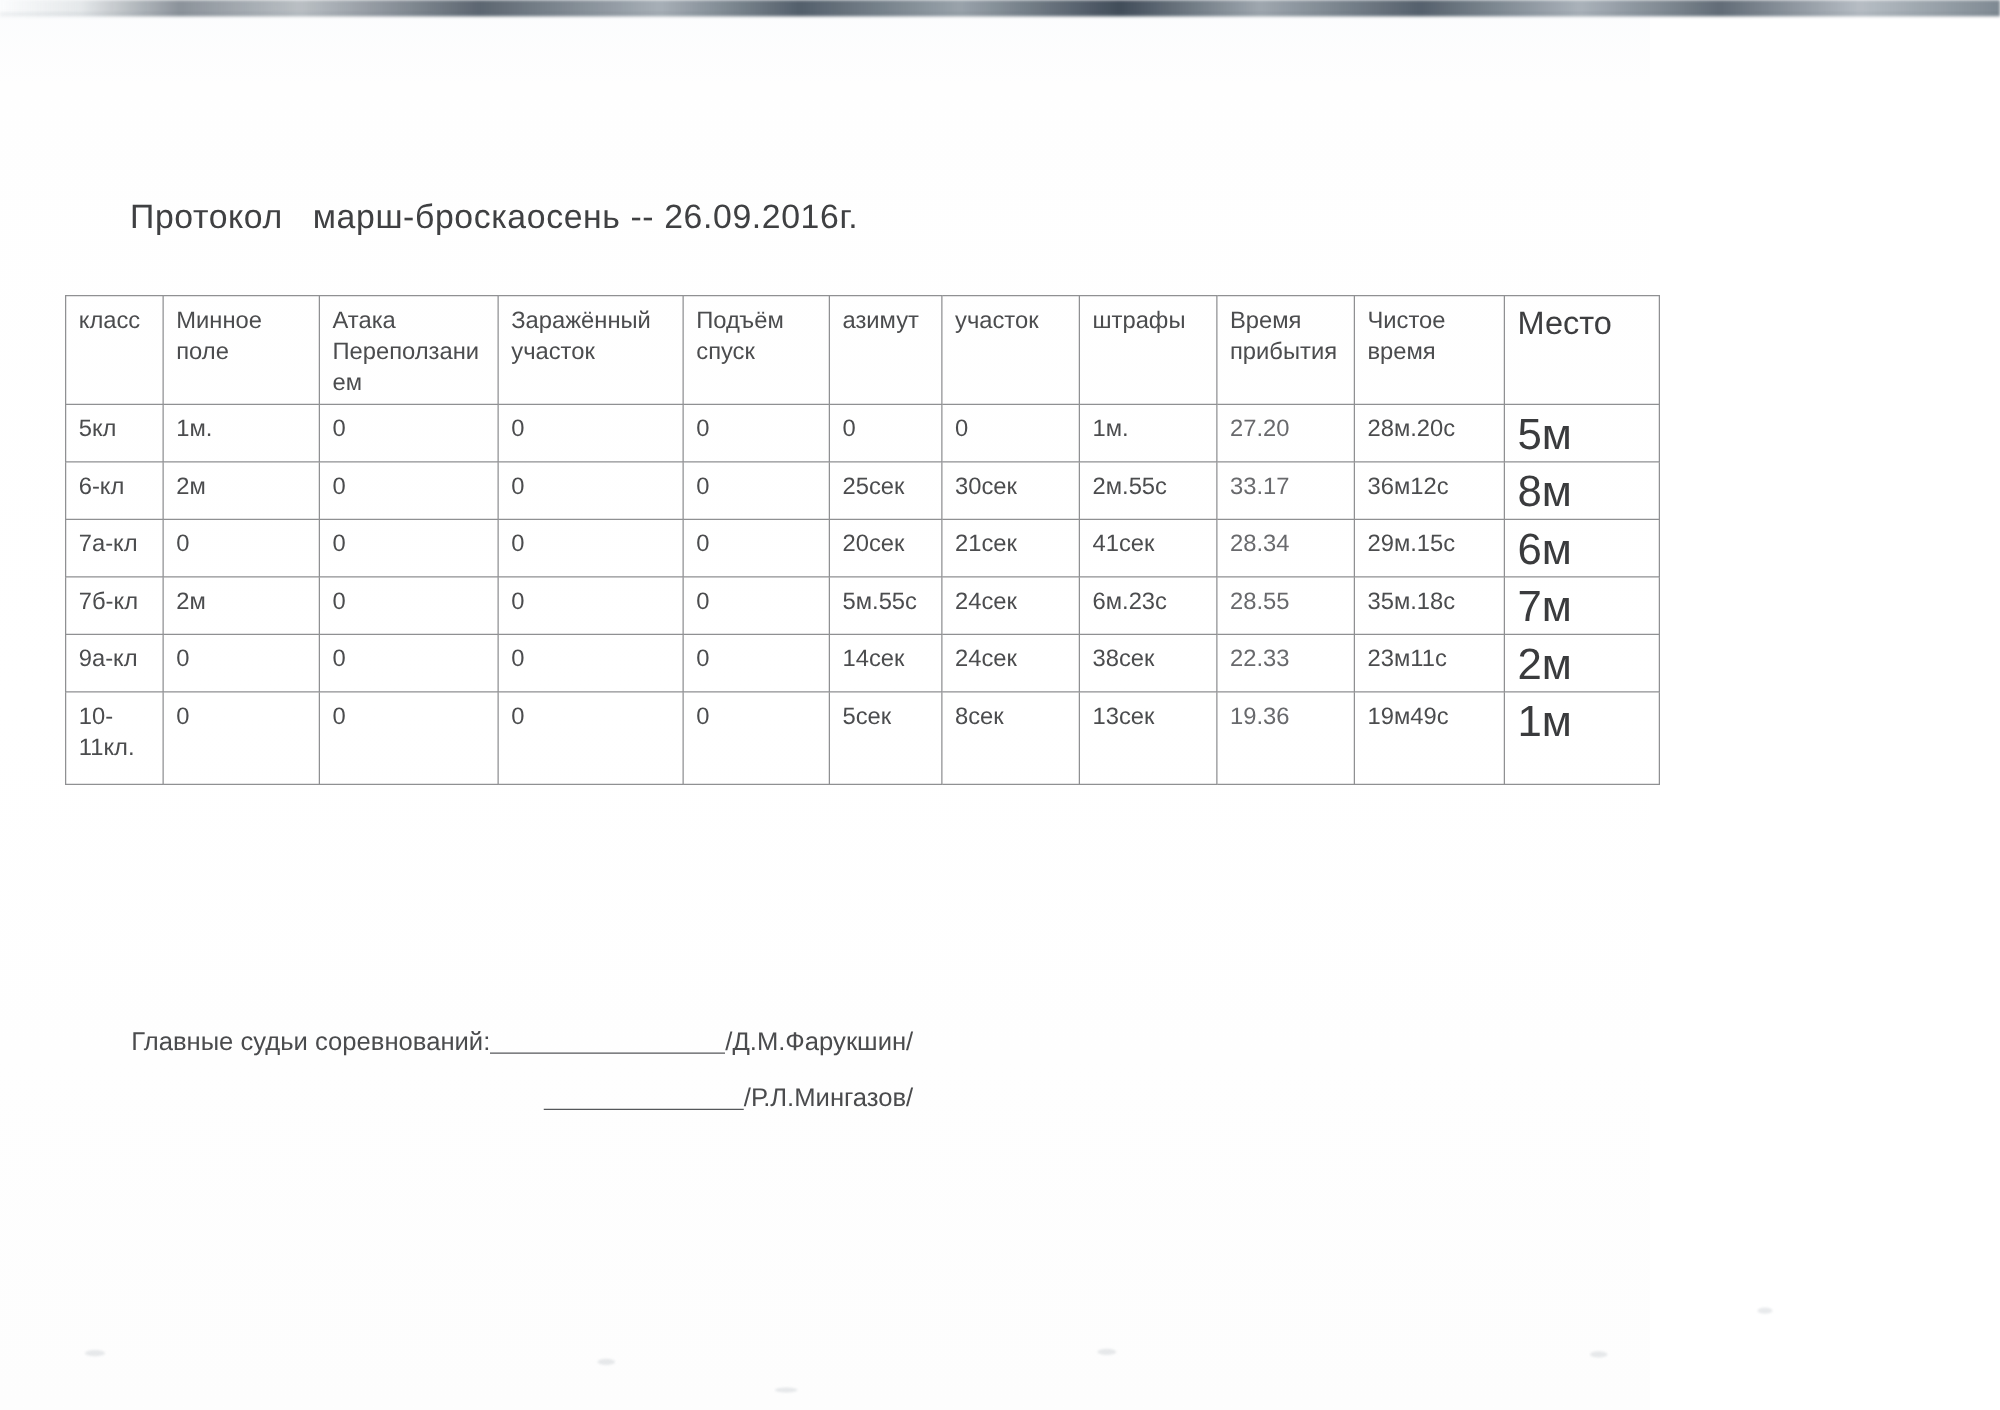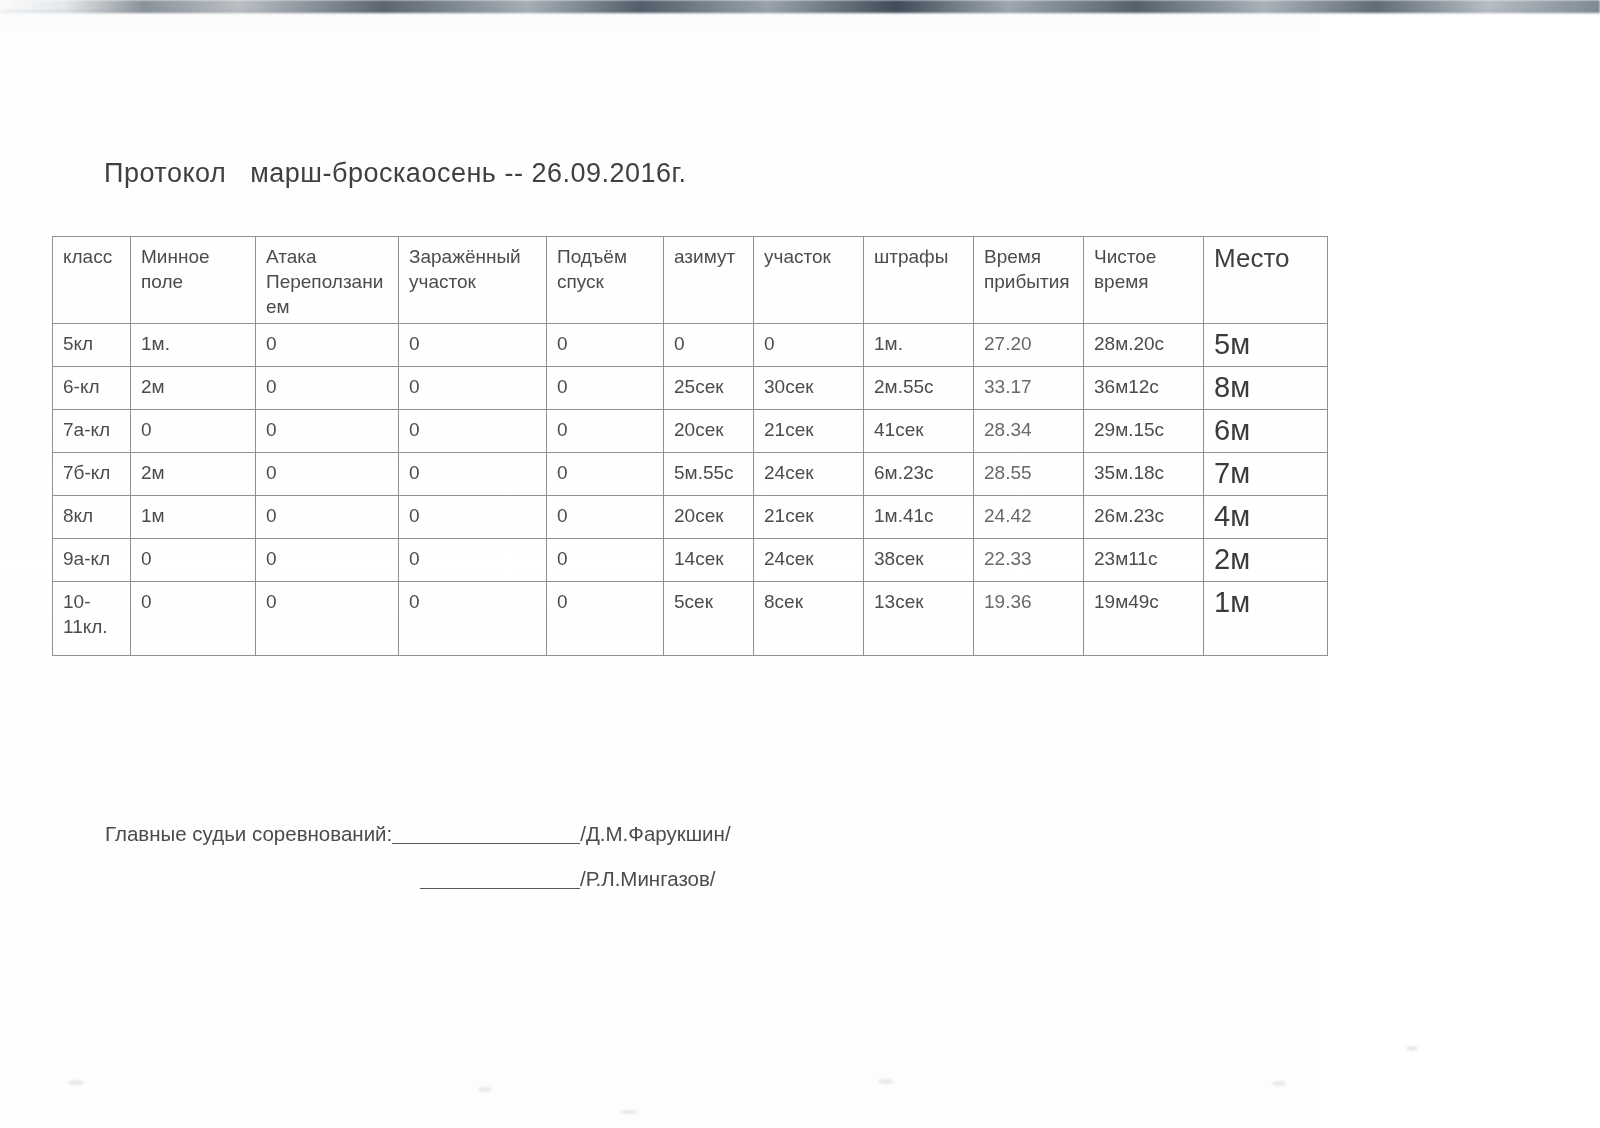--- a/index.html
+++ b/index.html
@@ -89,34 +89,34 @@
   .protocol-table thead tr { height: 84px; }
   .protocol-table tbody tr { height: 43px; padding-left: 31px; }
   .protocol-table tbody tr:last-child { height: 74px; }
   .protocol-table thead th.place-col {
     font-size: 26px;
     line-height: 1.05;
     color: #3d3e40;
     padding-top: 8px;
   }
   .protocol-table tbody .place-col {
-    font-size: 29px;
+    font-size: 35px;
     line-height: 1.0;
     color: #3a3b3d;
     padding-top: 6px;
   }
   .protocol-table .arrival-col { color: #68696c; }
   .signatures {
     position: absolute;
     left: 105px;
     top: 822px;
     font-size: 20.5px;
     color: #4a4b4d;
   }
-  .sig-line { white-space: nowrap; }
+  .sig-line { white-space: nowrap; text-align: right; }
   .sig-line.second { margin-top: 21px; padding-left: 315px; }
   .sig-blank {
     display: inline-block;
     height: 1px;
     border-bottom: 1.5px solid #55575a;
     vertical-align: baseline;
     transform: translateY(3px);
   }
   .sig-blank.b1 { width: 188px; }
   .sig-blank.b2 { width: 160px; }
@@ -206,33 +206,20 @@
           <td>0</td>
           <td>0</td>
           <td>5м.55с</td>
           <td>24сек</td>
           <td>6м.23с</td>
           <td class="arrival-col">28.55</td>
           <td>35м.18с</td>
           <td class="place-col">7м</td>
         </tr>
         <tr>
-          <th>8кл</th>
-          <td>1м</td>
-          <td>0</td>
-          <td>0</td>
-          <td>0</td>
-          <td>20сек</td>
-          <td>21сек</td>
-          <td>1м.41с</td>
-          <td class="arrival-col">24.42</td>
-          <td>26м.23с</td>
-          <td class="place-col">4м</td>
-        </tr>
-        <tr>
           <th>9а-кл</th>
           <td>0</td>
           <td>0</td>
           <td>0</td>
           <td>0</td>
           <td>14сек</td>
           <td>24сек</td>
           <td>38сек</td>
           <td class="arrival-col">22.33</td>
           <td>23м11с</td>

